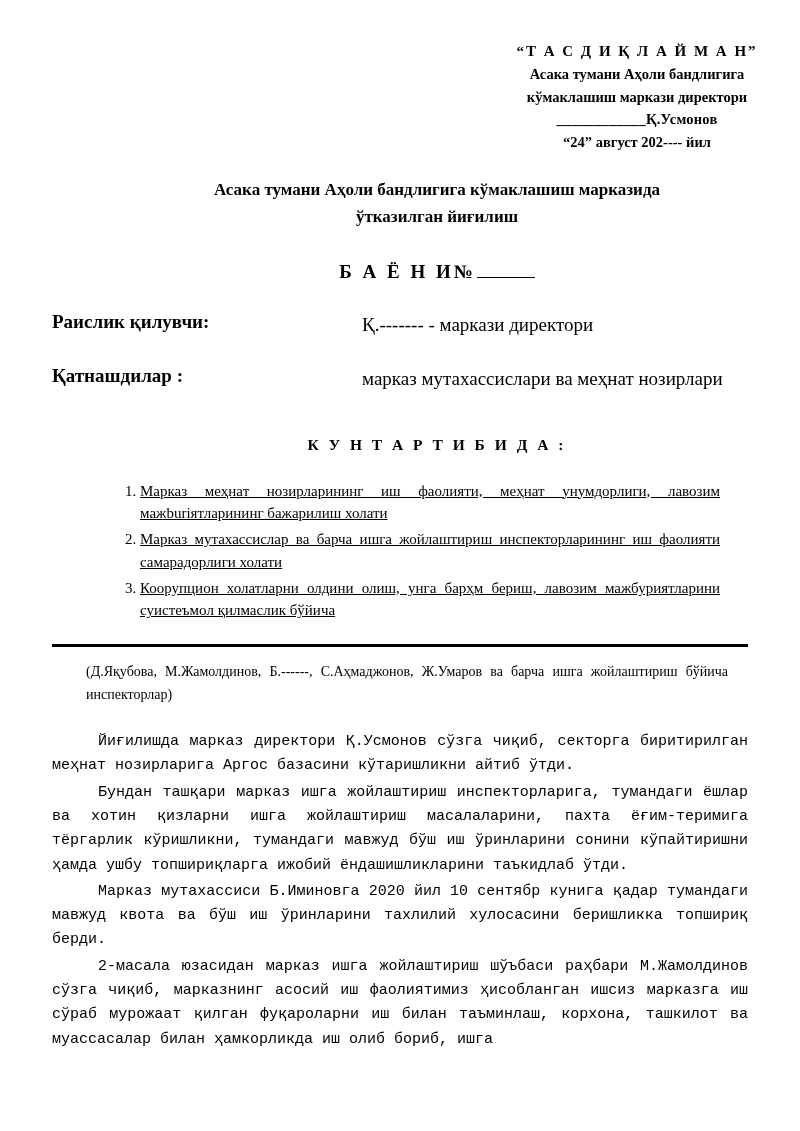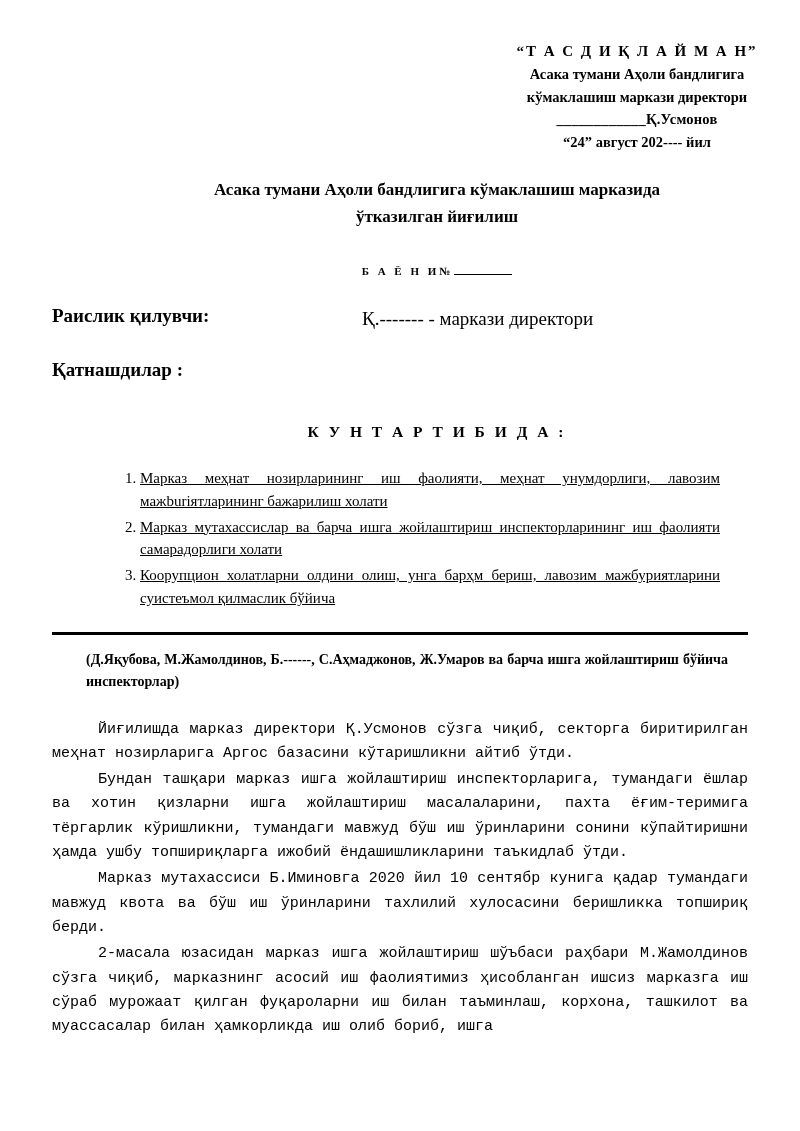--- a/index.html
+++ b/index.html
@@ -47,21 +47,21 @@
     font-weight: bold;
     font-size: 17px;
     line-height: 1.6;
   }
   .protocol-line {
     margin-top: 30px;
     margin-left: 105px;
     width: 560px;
     text-align: center;
     font-weight: bold;
-    font-size: 11px;
+    font-size: 19px;
   }
   .protocol-line .spaced {
     letter-spacing: 3px;
   }
   .protocol-line .blank {
     display: inline-block;
     border-bottom: 1.5px solid #000;
     width: 58px;
     height: 13px;
     margin-left: 4px;
@@ -114,21 +114,21 @@
     border: none;
     border-top: 3px solid #000;
     width: 100%;
   }
 
   
   .attendees {
     margin-top: 14px;
     margin-left: 34px;
     margin-right: 20px;
-    font-weight: bold;
+    font-weight: normal;
     font-size: 14px;
     line-height: 1.6;
     text-align: justify;
   }
 
   
   .body-text {
     margin-top: 24px;
     font-family: Liberation Mono, monospace;
   }
@@ -162,20 +162,21 @@
     <span class="spaced">Б А Ё Н И</span><span>№</span><span class="blank"></span>
   </div>
 
   <div class="row">
     <div class="label">Раислик қилувчи:</div>
     <div class="value">Қ.-------  - маркази директори</div>
   </div>
 
   <div class="row participants">
     <div class="label">Қатнашдилар :</div>
+    <div class="value">марказ мутахассислари ва меҳнат нозирлари</div>
   </div>
 
   <div class="agenda-heading">К У Н   Т А Р Т И Б И Д А :</div>
   <ol class="agenda">
     <li>Марказ меҳнат нозирларининг иш фаолияти, меҳнат унумдорлиги, лавозим мажburiятларининг бажарилиш холати</li>
     <li>Марказ мутахассислар ва барча ишга жойлаштириш инспекторларининг иш фаолияти самарадорлиги холати</li>
     <li>Коорупцион холатларни олдини олиш, унга барҳм бериш, лавозим мажбуриятларини суистеъмол қилмаслик бўйича</li>
   </ol>
 
   <hr class="hr-thick">

